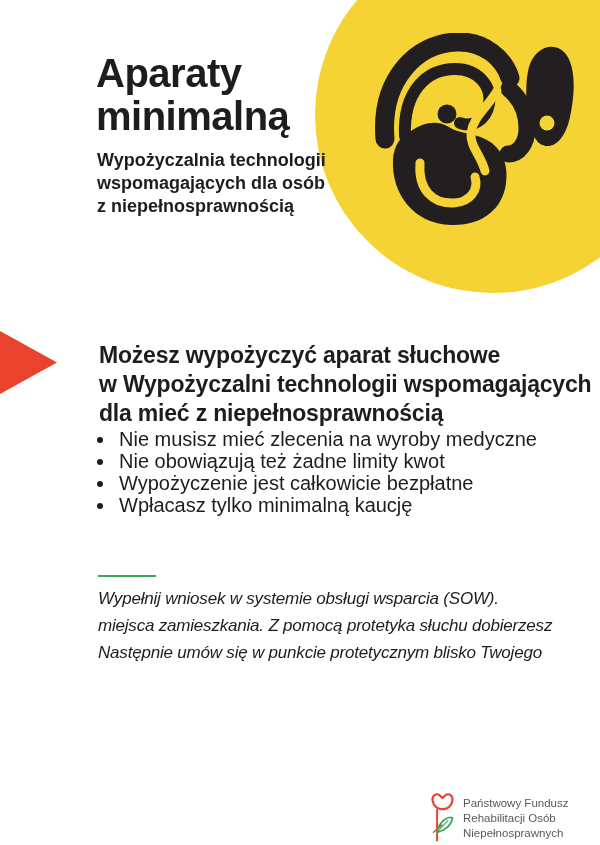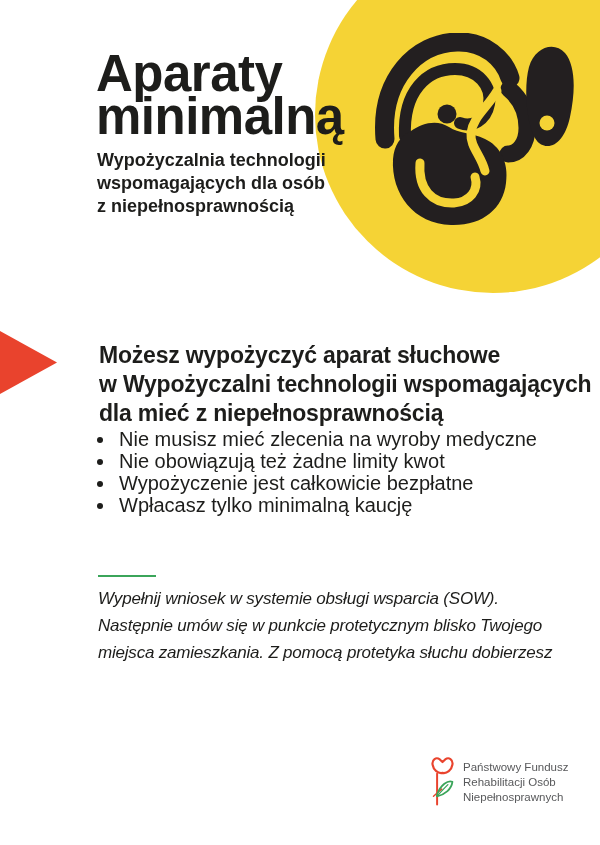--- a/index.html
+++ b/index.html
@@ -6,36 +6,36 @@
   .page{
     position:relative;width:600px;height:845px;margin:0 auto;
     background:#ffffff;overflow:hidden;
     font-family:"Liberation Sans",sans-serif;color:#1d1d1b;
   }
   .abs{position:absolute;}
   
   .hero-circle{left:315px;top:-63px;width:356px;height:356px;border-radius:50%;background:#F5D335;}
   .ear-svg{left:375px;top:33px;width:200px;height:200px;}
   
-  .title{left:96px;top:52px;font-size:51px;font-weight:700;line-height:43px;letter-spacing:-0.5px;}
+  .title{left:96px;top:52px;font-size:40px;font-weight:700;line-height:43px;letter-spacing:-0.5px;}
   .subtitle{left:97px;top:149px;font-size:18px;font-weight:700;line-height:23px;}
   
   .red-arrow{left:0;top:331px;width:57px;height:63px;background:#E9432D;
     clip-path:polygon(0 0,100% 50%,0 100%);}
   
   .heading{left:99px;top:341px;font-size:23px;font-weight:700;line-height:29px;
     letter-spacing:-0.2px;white-space:nowrap;}
   .bullets{left:98px;top:428px;font-size:20px;line-height:22px;}
   .bullets ul{margin:0;padding:0 0 0 18px;list-style:disc outside;}
   .bullets li{padding-left:3px;}
   .green-divider{left:98px;top:575px;width:58px;height:2px;background:#3BA55A;}
   .paragraph{left:98px;top:585px;font-size:17px;line-height:27px;
     letter-spacing:-0.2px;white-space:nowrap;font-style:italic;}
   
-  .pfron-logo{left:429px;top:754px;display:flex;align-items:flex-start;gap:7px;}
+  .pfron-logo{left:429px;top:790px;display:flex;align-items:flex-start;gap:7px;}
   .pfron-text{font-size:11.5px;line-height:15px;color:#58595B;padding-top:6px;}
 </style>
 </head>
 <body>
 
 <div class="page">
 
   <div class="abs hero-circle"></div>
   <svg class="abs ear-svg" viewBox="0 0 200 200" xmlns="http://www.w3.org/2000/svg">
 
@@ -83,22 +83,22 @@
       <li>Nie obowiązują też żadne limity kwot</li>
       <li>Wypożyczenie jest całkowicie bezpłatne</li>
       <li>Wpłacasz tylko minimalną kaucję</li>
     </ul>
   </div>
 
   <div class="abs green-divider"></div>
 
   <div class="abs paragraph">
     <div>Wypełnij wniosek w systemie obsługi wsparcia (SOW).</div>
+    <div>miejsca zamieszkania. Z pomocą protetyka słuchu dobierzesz</div>
     <div>Następnie umów się w punkcie protetycznym blisko Twojego</div>
-    <div>miejsca zamieszkania. Z pomocą protetyka słuchu dobierzesz</div>
   </div>
 
   <div class="abs pfron-logo">
     <svg width="27" height="54" viewBox="0 0 30 58" xmlns="http://www.w3.org/2000/svg">
       <path d="M 4 11 C 3 5, 8 2, 12 5 L 15 8 L 18 5 C 22 2, 27 5, 26 11
                C 25 17, 20 21, 15 20 C 10 21, 5 17, 4 11 Z" fill="none" stroke="#E9432D" stroke-width="2.4" stroke-linejoin="round"></path>
       <path d="M 9 21 L 9 55" fill="none" stroke="#E9432D" stroke-width="2.2" stroke-linecap="round"></path>
       <path d="M 5 46 L 14 38" fill="none" stroke="#E9432D" stroke-width="1.6" stroke-linecap="round"></path>
       <path d="M 9 44 C 13 33, 21 28, 26 30 C 25 38, 18 44, 9 46 Z" fill="none" stroke="#3BA55A" stroke-width="2" stroke-linejoin="round"></path>
       <path d="M 9 46 C 13 41, 17 37, 21 33" fill="none" stroke="#3BA55A" stroke-width="1.4" stroke-linecap="round"></path>

